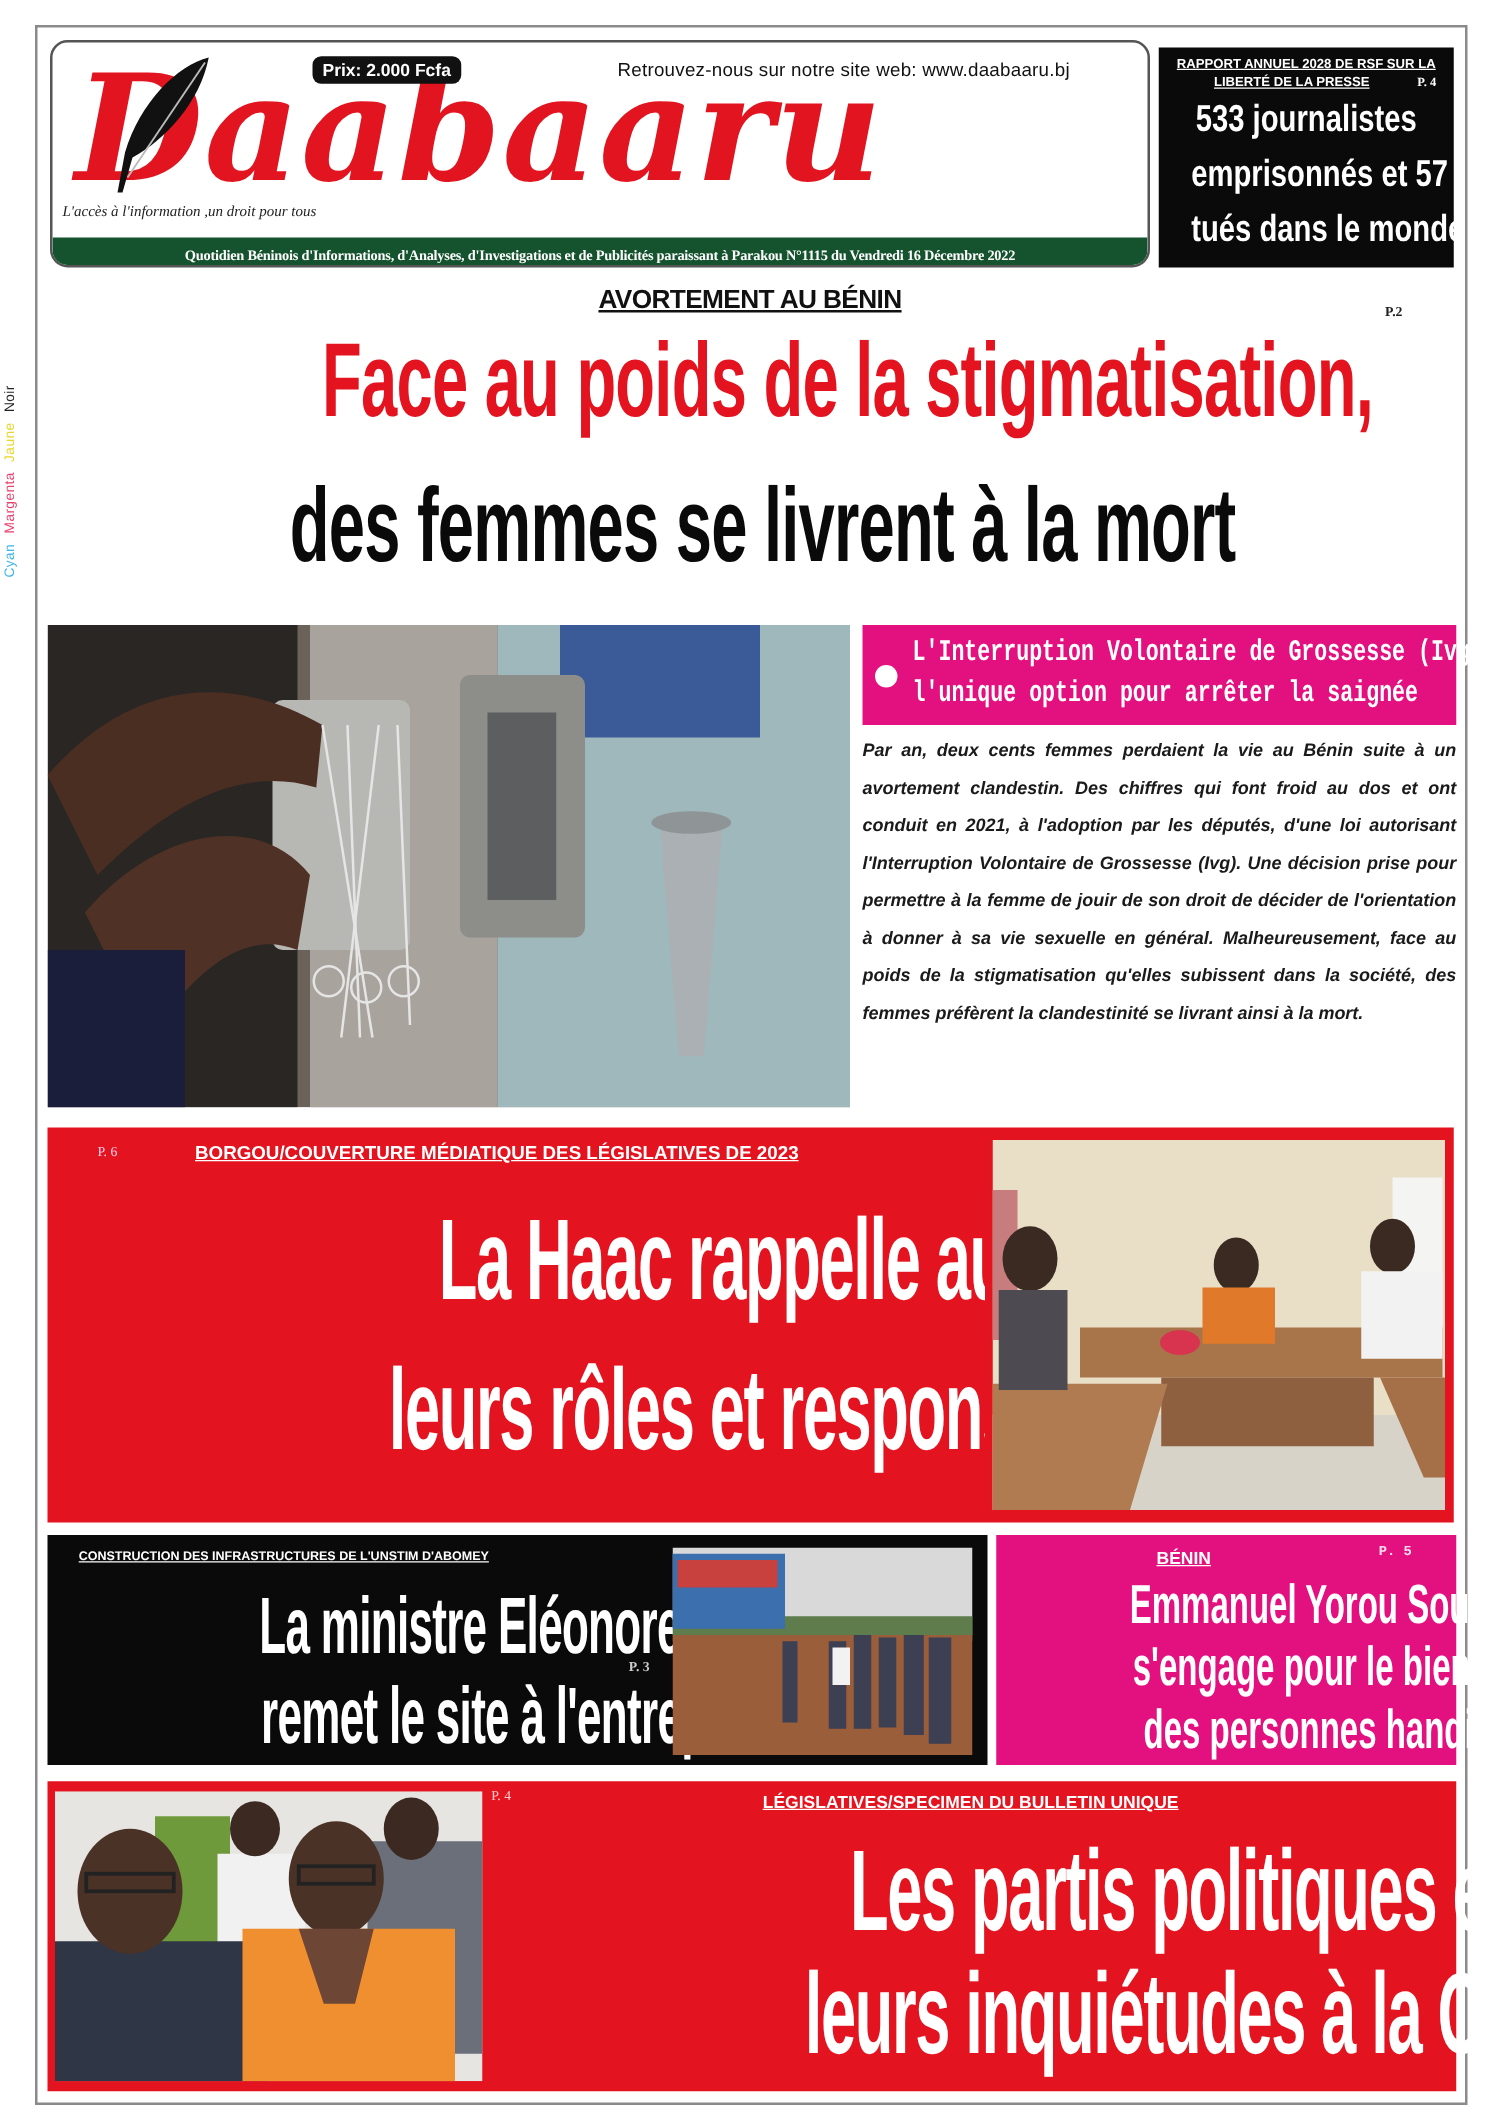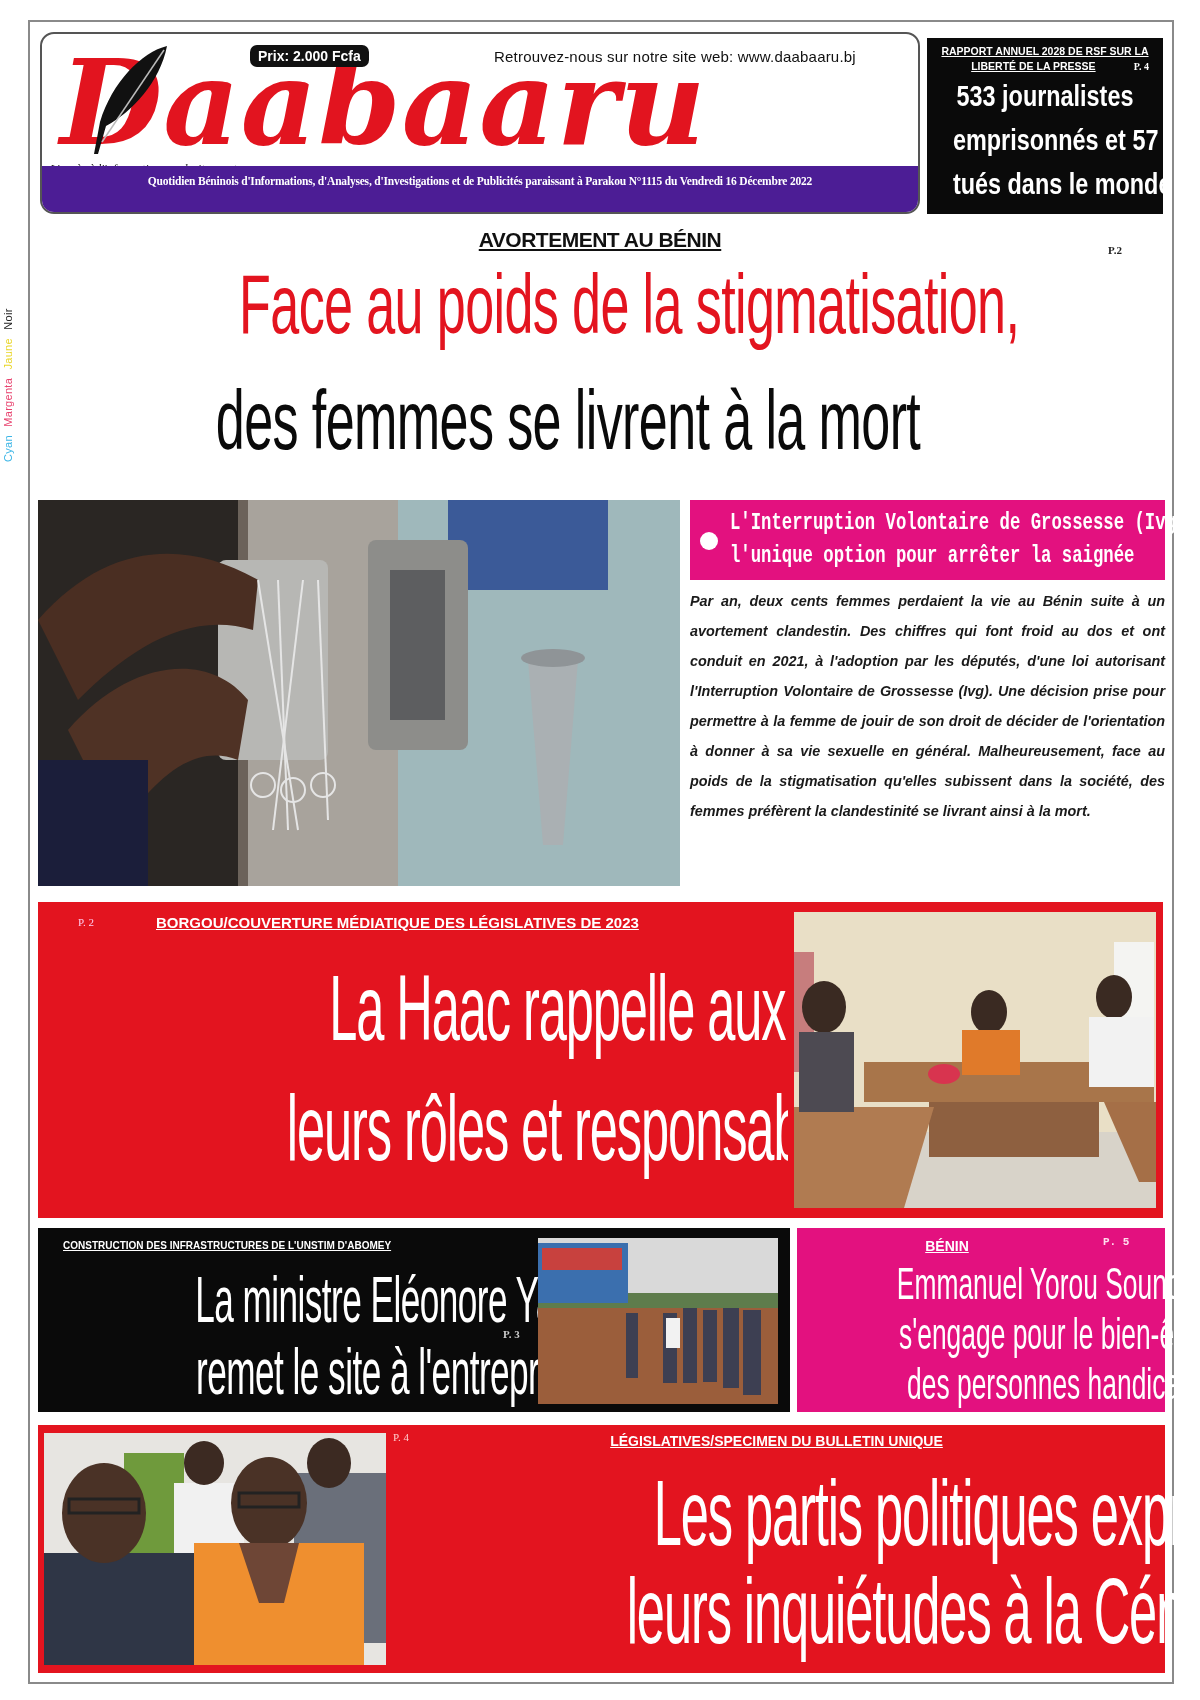--- a/index.html
+++ b/index.html
@@ -8,29 +8,29 @@
   .cmyk{position:absolute;left:2px;top:262px;width:16px;height:200px;}
   .cmyk-inner{position:absolute;left:0;top:200px;transform:rotate(-90deg);transform-origin:0 0;white-space:nowrap;font-size:11px;letter-spacing:0.3px;}
   .cmyk-inner span{margin-right:5px;}
   .page{position:absolute;left:28px;top:20px;width:1146px;height:1664px;border:2px solid #8a8a8a;box-sizing:border-box;}
   .masthead{position:absolute;left:40px;top:32px;width:880px;height:182px;border:2px solid #555;border-radius:14px;box-sizing:border-box;background:#fff;overflow:hidden;}
   .price{position:absolute;left:208px;top:11px;background:#111;color:#fff;font-weight:bold;font-size:14px;padding:3px 8px;border-radius:7px;}
   .site{position:absolute;left:452px;top:14px;font-size:15px;color:#111;letter-spacing:0.2px;}
   .logo{position:absolute;left:18px;top:10px;font-family:"DejaVu Serif",serif;font-style:italic;font-weight:bold;font-size:118px;color:#e2141f;letter-spacing:1px;line-height:1;}
   .feather{position:absolute;left:30px;top:8px;}
   .tagline{position:absolute;left:8px;top:128px;font-family:"Liberation Serif",serif;font-style:italic;font-size:12px;color:#222;}
-  .strip{position:absolute;left:0;bottom:0;width:100%;height:46px;background:#4c1d95;color:#fff;font-family:"Liberation Serif",serif;font-weight:bold;font-size:11.5px;line-height:30px;text-align:center;letter-spacing:-0.2px;white-space:nowrap;}
+  .strip{position:absolute;left:0;bottom:0;width:100%;height:22px;background:#14532d;color:#fff;font-family:"Liberation Serif",serif;font-weight:bold;font-size:11.5px;line-height:30px;text-align:center;letter-spacing:-0.2px;white-space:nowrap;}
   .rsf{position:absolute;left:927px;top:38px;width:236px;height:176px;background:#0a0a0a;color:#fff;text-align:center;box-sizing:border-box;padding-top:6px;}
   .rsf-kicker{font-size:10.5px;font-weight:bold;text-decoration:underline;line-height:15px;padding:0 6px;}
   .rsf-page{font-family:"Liberation Serif",serif;font-size:10px;float:right;margin-right:8px;}
   .rsf-title{font-family:"Liberation Sans Narrow","Liberation Sans",sans-serif;font-weight:bold;font-size:30px;line-height:44px;transform:scaleX(0.78);transform-origin:center;white-space:nowrap;margin-top:0px;}
   .kicker-main{position:absolute;left:0;width:1200px;top:228px;text-align:center;font-weight:bold;font-size:21px;color:#111;}
   .kicker-main span{text-decoration:underline;letter-spacing:-0.5px;}
   .page-ref{font-family:"Liberation Serif",serif;font-weight:bold;font-size:11px;color:#222;}
-  .hl{position:absolute;left:0;width:1200px;text-align:left;font-weight:normal;white-space:nowrap;line-height:1;}
+  .hl{position:absolute;left:0;width:1200px;text-align:left;font-weight:bold;white-space:nowrap;line-height:1;}
   .hl-inner{display:inline-block;transform-origin:center;}
   .main-photo{position:absolute;left:38px;top:500px;width:642px;height:386px;overflow:hidden;}
   .iv-box{position:absolute;left:690px;top:500px;width:475px;height:80px;background:#e3117f;color:#fff;font-family:Liberation Mono, monospace;}
   .iv-dot{position:absolute;left:10px;top:32px;width:18px;height:18px;border-radius:50%;background:#fff;}
   .iv-text{position:absolute;left:40px;top:6px;font-weight:bold;font-size:24px;line-height:33px;white-space:nowrap;transform:scaleX(0.72);transform-origin:left;}
   .iv-body{position:absolute;left:690px;top:586px;width:475px;font-weight:bold;font-style:italic;font-size:14.4px;line-height:30px;text-align:justify;color:#1a1a1a;}
   .haac{position:absolute;left:38px;top:902px;width:750px;height:316px;background:#e3141f;color:#fff;}
   .haac-photo{position:absolute;left:788px;top:902px;width:375px;height:316px;background:#e3141f;}
   .kicker-w{font-weight:bold;font-size:14px;text-decoration:underline;}
   .unstim{position:absolute;left:38px;top:1228px;width:752px;height:184px;background:#0a0a0a;color:#fff;}
@@ -119,21 +119,21 @@
 <div class="iv-box">
   <div class="iv-dot"></div>
   <div class="iv-text">
     <div>L'Interruption Volontaire de Grossesse (Ivg),</div>
     <div>l'unique option pour arrêter la saignée</div>
   </div>
 </div>
 <div class="iv-body">Par an, deux cents femmes perdaient la vie au Bénin suite à un avortement clandestin. Des chiffres qui font froid au dos et ont conduit en 2021, à l'adoption par les députés, d'une loi autorisant l'Interruption Volontaire de Grossesse (Ivg). Une décision prise pour permettre à la femme de jouir de son droit de décider de l'orientation à donner à sa vie sexuelle en général. Malheureusement, face au poids de la stigmatisation qu'elles subissent dans la société, des femmes préfèrent la clandestinité se livrant ainsi à la mort.</div>
 
 <div class="haac">
-  <div class="abs page-ref" style="left:40px;top:14px;color:#fce;font-weight:normal;">P. 2</div>
+  <div class="abs page-ref" style="left:40px;top:14px;color:#fce;font-weight:normal;">P. 6</div>
   <div class="abs kicker-w" style="left:118px;top:12px;font-size:15px;white-space:nowrap;">BORGOU/COUVERTURE MÉDIATIQUE DES LÉGISLATIVES DE 2023</div>
   <div class="hl" style="left:0;width:750px;top:60px;font-size:92px;">
     <span class="hl-inner" style="transform:scaleX(0.55);letter-spacing:-2px;">La Haac rappelle aux journalistes</span>
   </div>
   <div class="hl" style="left:0;width:750px;top:180px;font-size:92px;">
     <span class="hl-inner" style="transform:scaleX(0.55);letter-spacing:-2px;">leurs rôles et responsabilités</span>
   </div>
 </div>
 <div class="haac-photo">
   <svg class="photo" style="left:6px;top:10px;" width="362" height="296" viewBox="0 0 362 296">

